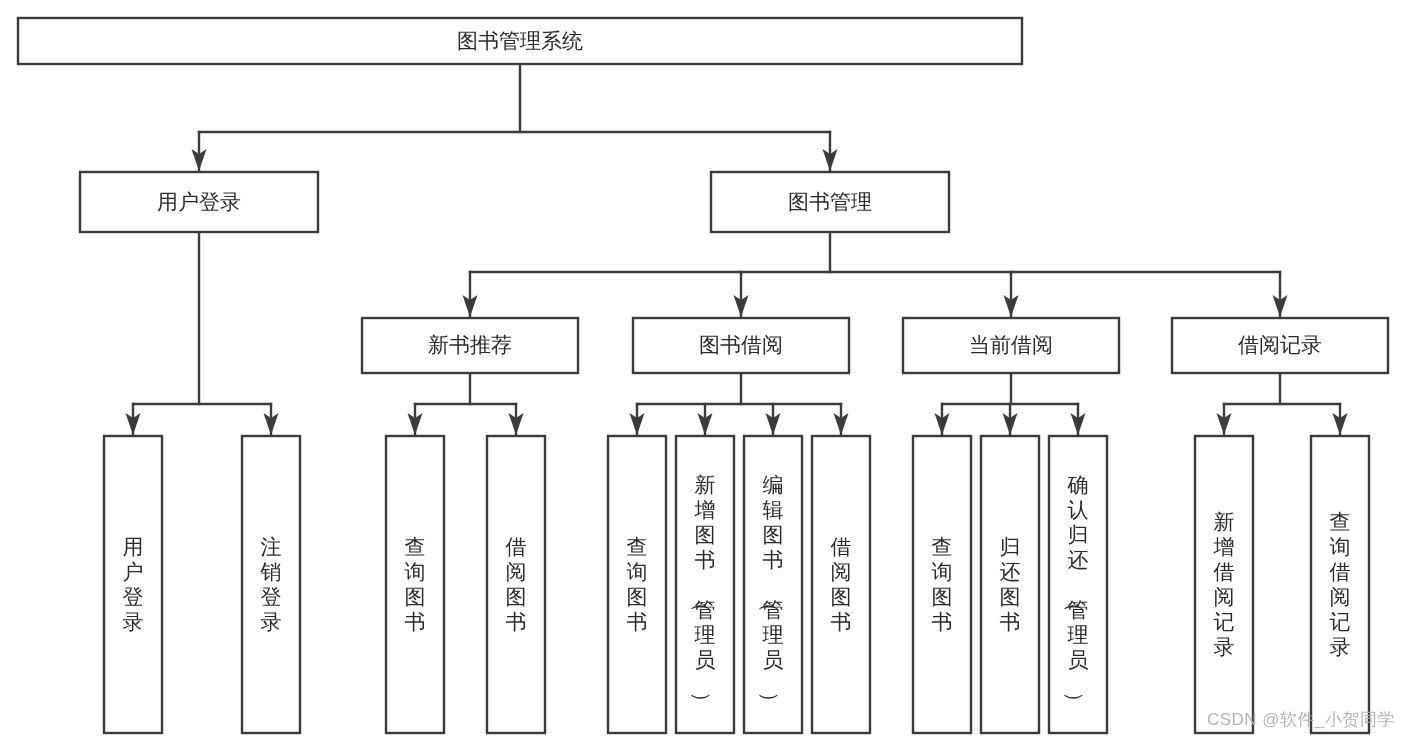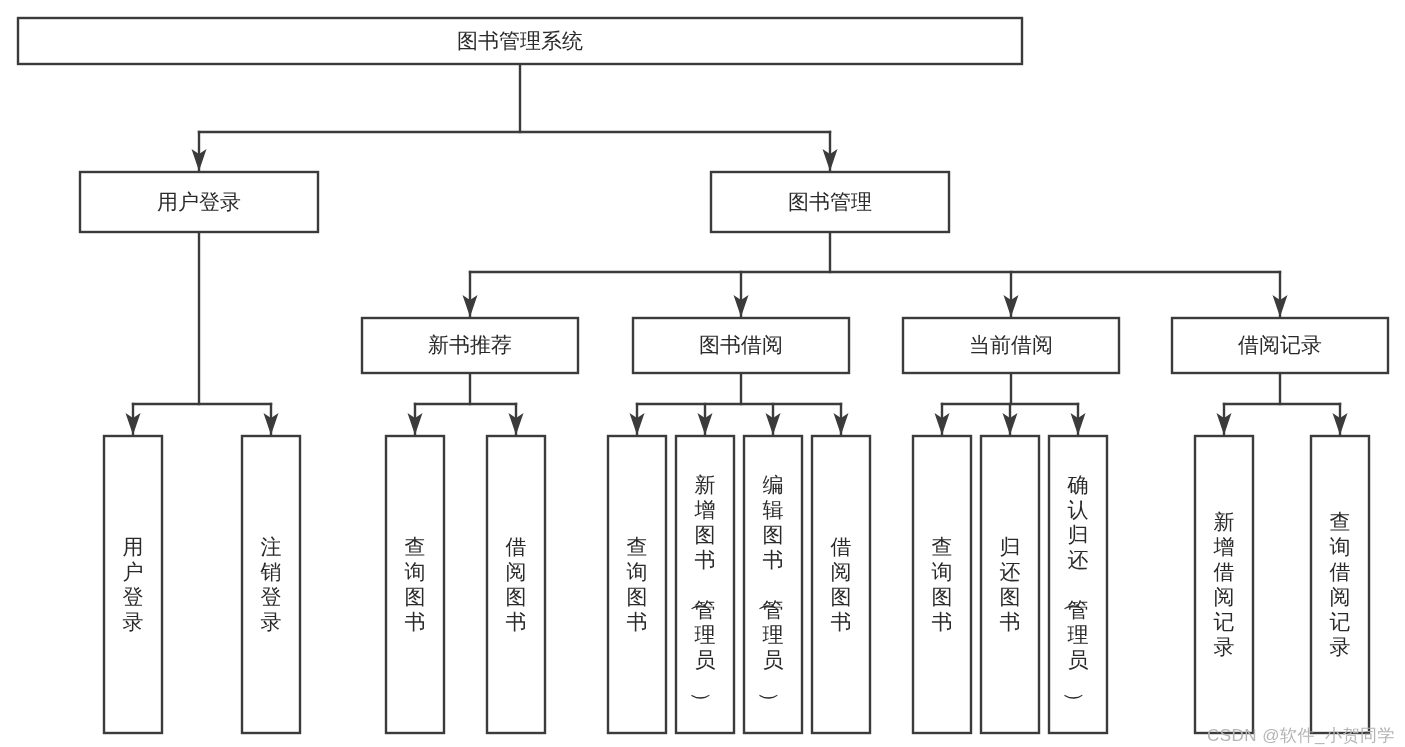--- a/index.html
+++ b/index.html
@@ -49,21 +49,21 @@
   }
   .node-label-v {
     font-family: "Liberation Sans", "DejaVu Sans", sans-serif;
     font-size: 21px;
     fill: #2a2a2a;
     text-anchor: middle;
   }
   .watermark {
     position: absolute;
     right: 10px;
-    bottom: 0;
+    bottom: 16px;
     font-family: "Liberation Sans", "DejaVu Sans", sans-serif;
     font-size: 17px;
     color: #b4b4b4;
     letter-spacing: 0.5px;
     white-space: nowrap;
     pointer-events: none;
     margin-left: 28px;
   }
 </style>
 </head>

